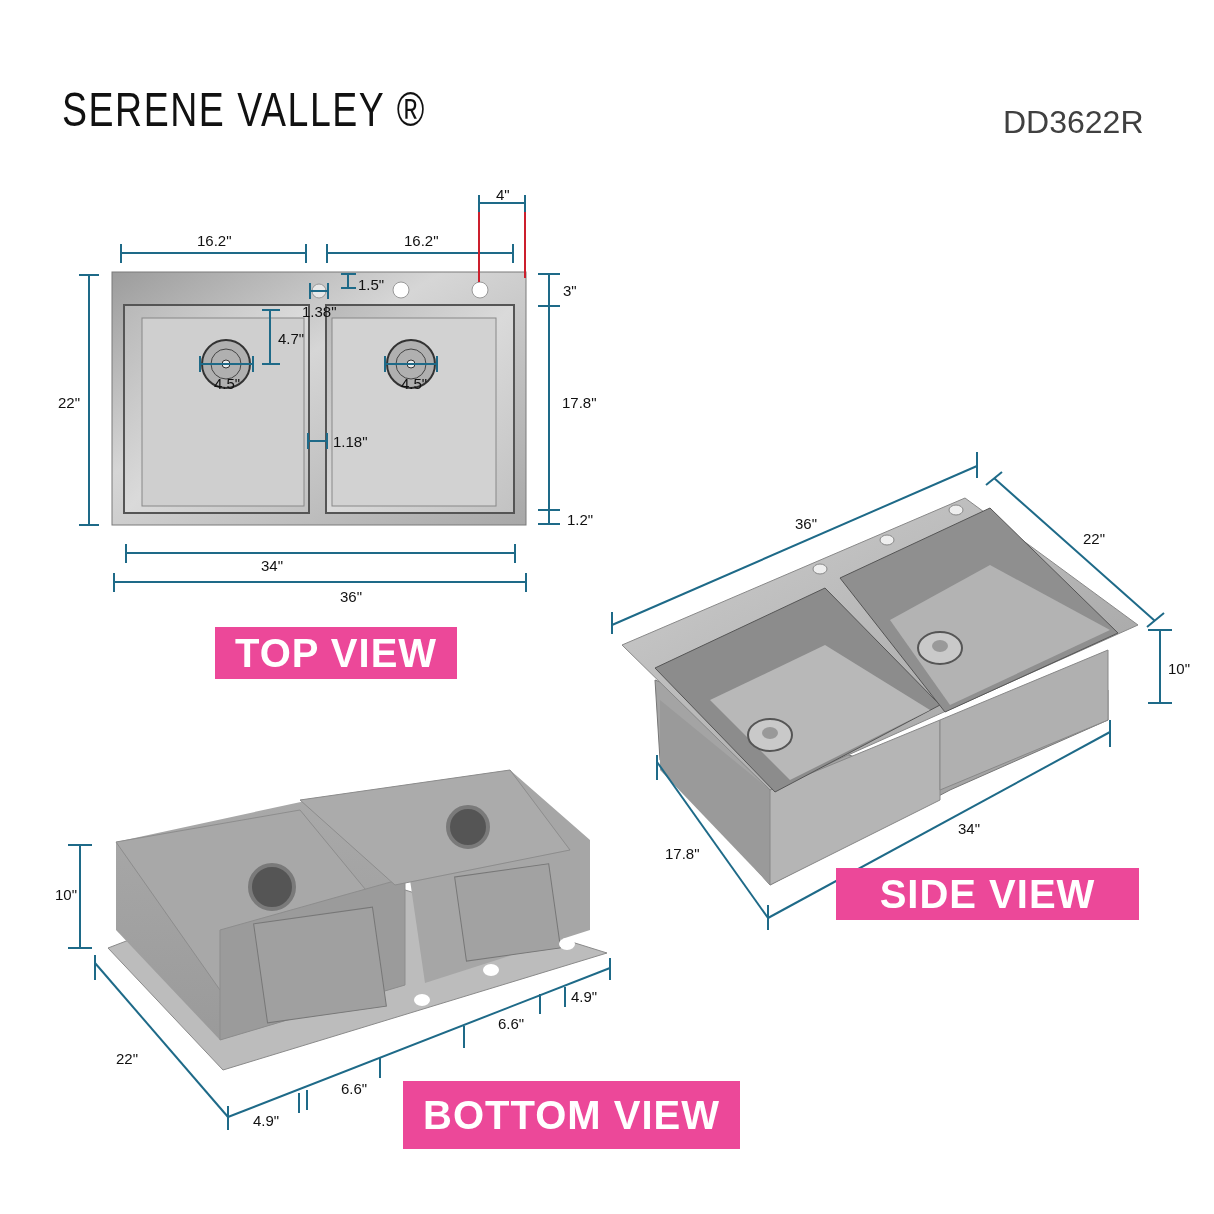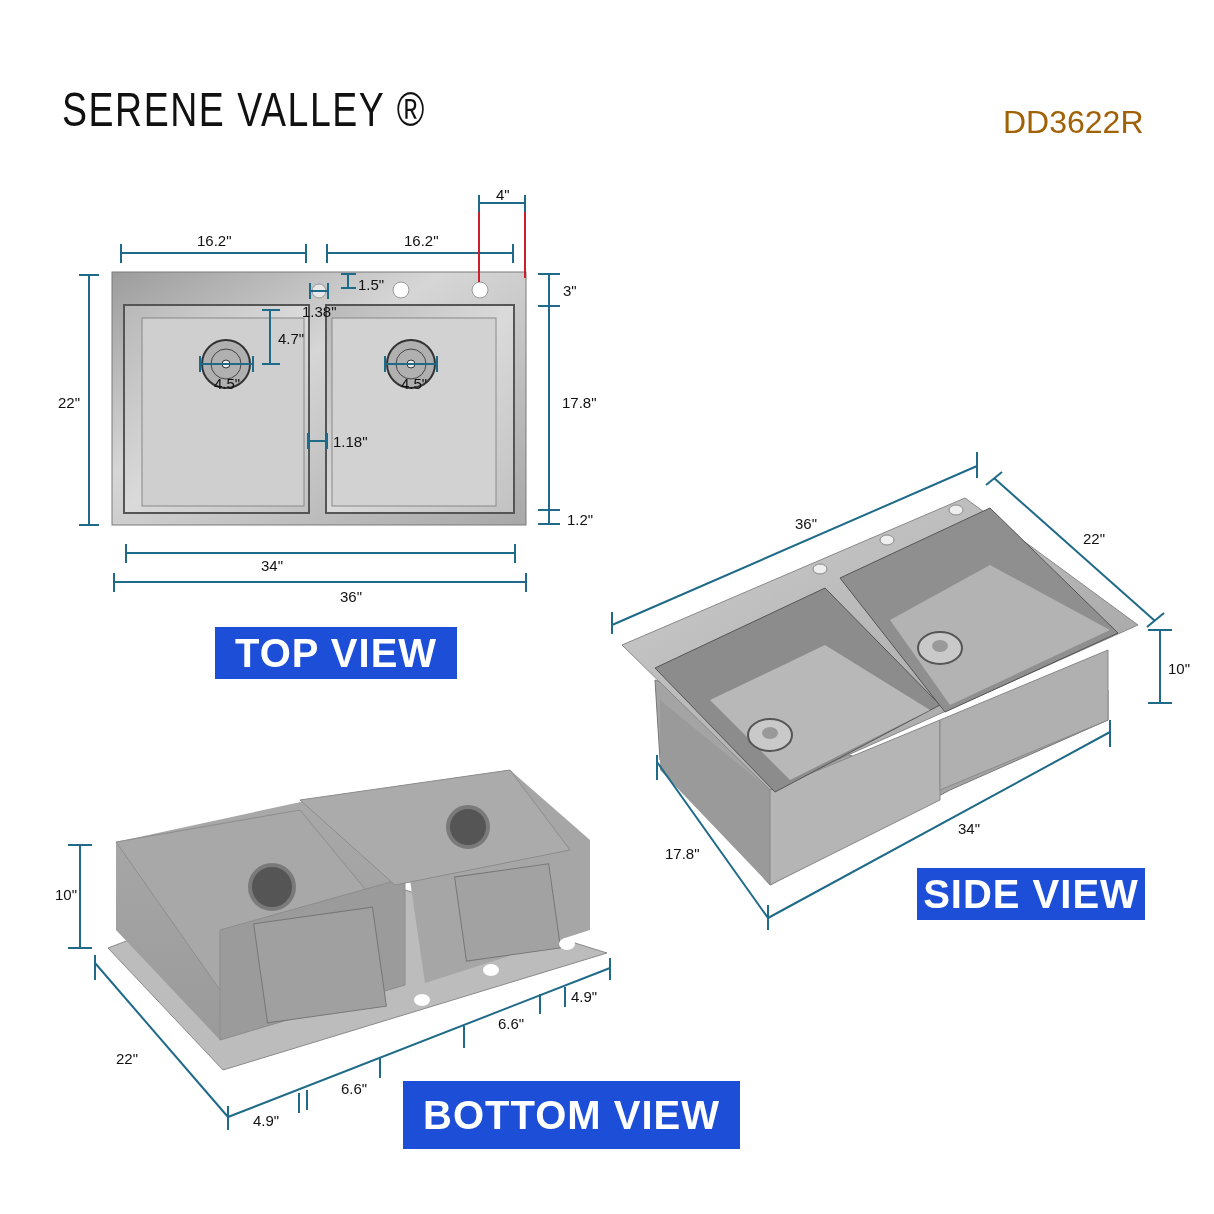--- a/index.html
+++ b/index.html
@@ -1,21 +1,21 @@
 <!DOCTYPE html>
 <html><head>
 <meta charset="utf-8">
 <style>
   html, body { margin:0; padding:0; background:#ffffff; }
   body { width:1214px; height:1214px; position:relative; overflow:hidden; font-family:"Liberation Sans", sans-serif; }
   .abs { position:absolute; }
   .brand { left:62px; top:82px; font-family:"Liberation Sans", sans-serif; font-size:48px; letter-spacing:2px; color:#111; font-weight:400; transform:scaleX(0.78); transform-origin:left center; white-space:nowrap; }
-  .model { left:1003px; top:104px; font-size:32px; color:#a16207; }
+  .model { left:1003px; top:104px; font-size:32px; color:#404040; }
   .dim { font-size:15px; color:#111; white-space:nowrap; }
-  .badge { background:#1d4ed8; color:#fff; font-weight:700; font-size:40px; display:flex; align-items:center; justify-content:center; letter-spacing:1px; }
+  .badge { background:#ec4899; color:#fff; font-weight:700; font-size:40px; display:flex; align-items:center; justify-content:center; letter-spacing:1px; }
   svg.layer { position:absolute; left:0; top:0; }
 </style>
 </head>
 <body>
 
 <div class="abs brand">SERENE VALLEY ®</div>
 <div class="abs model">DD3622R</div>
 
 <svg class="layer" width="1214" height="1214">
   <defs>
@@ -214,21 +214,21 @@
 <div class="abs dim" style="left:340px;top:588px;">36"</div>
 
 <div class="abs badge" style="left:215px;top:627px;width:242px;height:52px;">TOP VIEW</div>
 
 <div class="abs dim" style="left:795px;top:515px;">36"</div>
 <div class="abs dim" style="left:1083px;top:530px;">22"</div>
 <div class="abs dim" style="left:1168px;top:660px;">10"</div>
 <div class="abs dim" style="left:665px;top:845px;">17.8"</div>
 <div class="abs dim" style="left:958px;top:820px;">34"</div>
 
-<div class="abs badge" style="left:917px;top:868px;width:228px;height:52px;">SIDE VIEW</div>
+<div class="abs badge" style="left:836px;top:868px;width:303px;height:52px;">SIDE VIEW</div>
 
 <div class="abs dim" style="left:55px;top:886px;">10"</div>
 <div class="abs dim" style="left:116px;top:1050px;">22"</div>
 <div class="abs dim" style="left:498px;top:1015px;">6.6"</div>
 <div class="abs dim" style="left:571px;top:988px;">4.9"</div>
 <div class="abs dim" style="left:341px;top:1080px;">6.6"</div>
 <div class="abs dim" style="left:253px;top:1112px;">4.9"</div>
 
 <div class="abs badge" style="left:403px;top:1081px;width:337px;height:68px;">BOTTOM VIEW</div>
 

